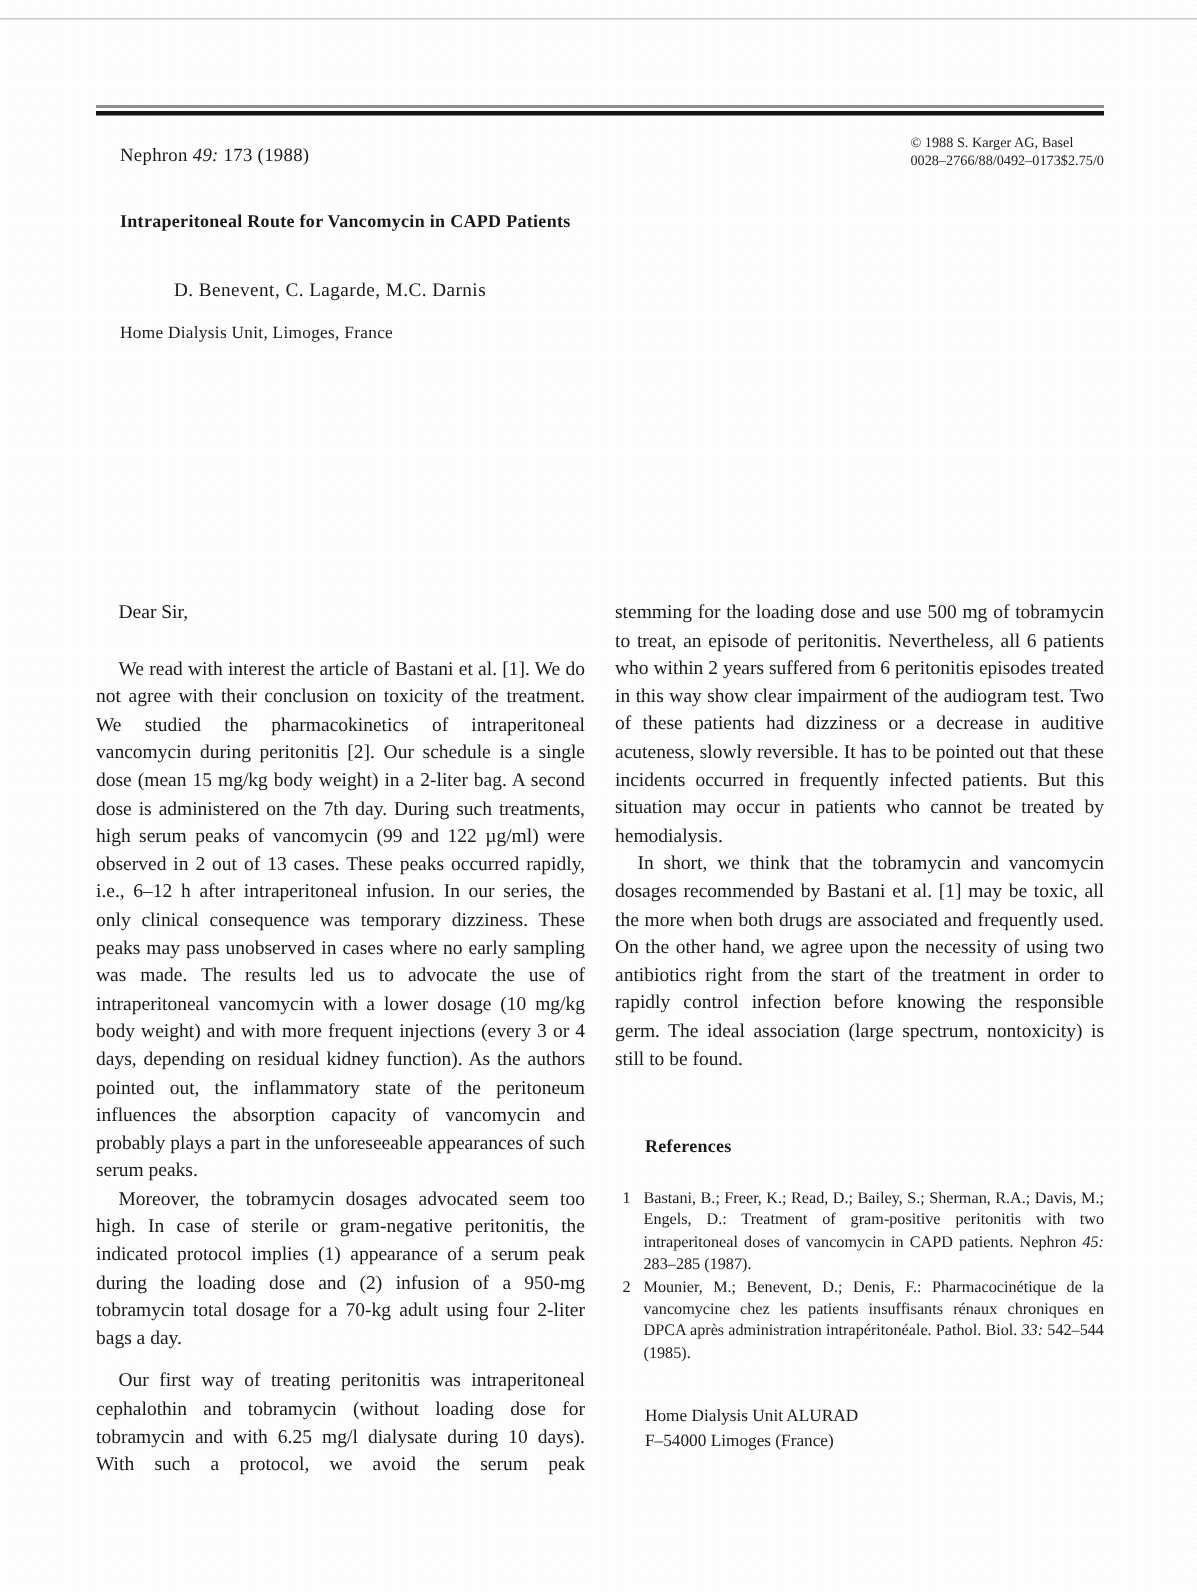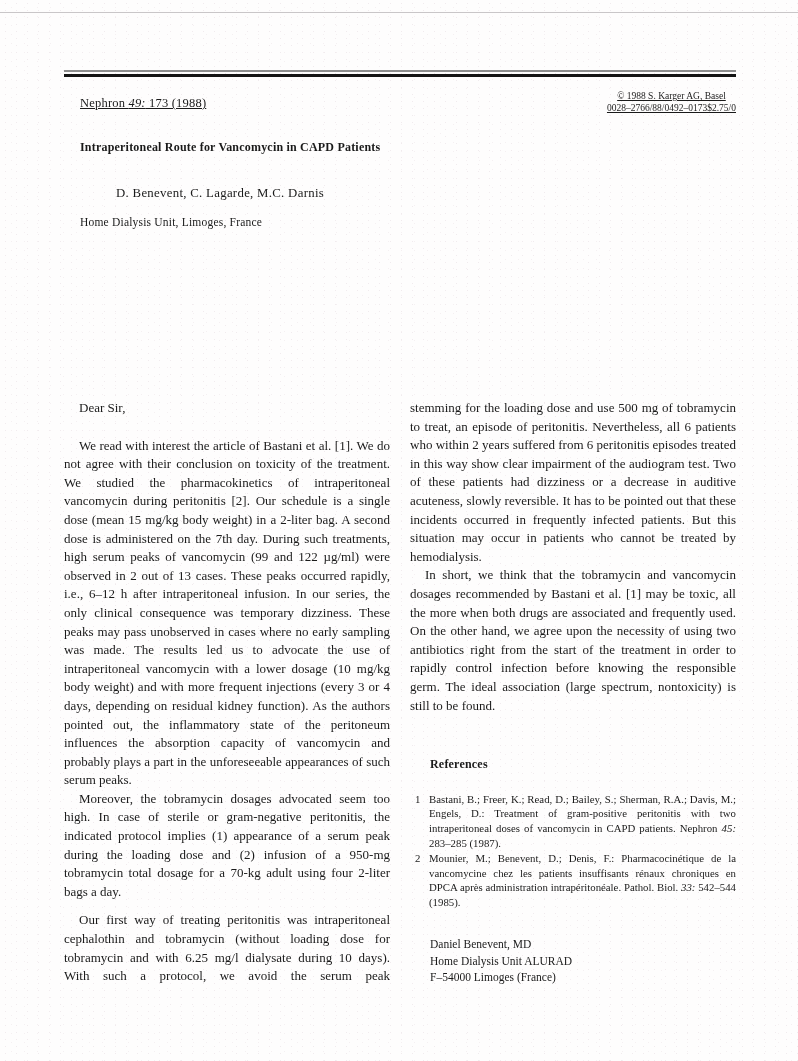--- a/index.html
+++ b/index.html
@@ -27,25 +27,25 @@
   }
 
   .header-double-rule { position: absolute; left: 64px; top: 70px; width: 672px; }
   .header-double-rule .thin  { height: 2px; background: #8d8d8d; }
   .header-double-rule .gap   { height: 2px; }
   .header-double-rule .thick { height: 3px; background: #141414; }
 
   .journal-header {
     position: absolute;
     left: 64px; top: 90px; width: 672px;
-    display: flex; justify-content: space-between; align-items: flex-start; text-decoration: underline;
+    display: flex; justify-content: space-between; align-items: flex-start;
   }
   .journal-cite { font-size: 12.5px; padding-left: 16px; padding-top: 6px; letter-spacing: 0.2px; }
   .journal-cite .vol { font-style: italic; }
-  .copyright-block { text-align: center; font-size: 9.5px; line-height: 12px; color: #222; }
+  .copyright-block { text-align: left; font-size: 9.5px; line-height: 12px; color: #222; }
 
   .article-title {
     position: absolute;
     left: 80px; top: 140px; width: 620px;
     font-size: 12px; font-weight: bold; letter-spacing: 0.2px;
   }
 
   .authors {
     position: absolute;
     left: 80px; top: 186px; width: 600px;
@@ -134,21 +134,20 @@
           <span class="ref-num">1</span>
           <span class="ref-text"><span>Bastani, B.; Freer, K.; Read, D.; Bailey, S.; Sherman, R.A.; Davis, M.; Engels, D.: Treatment of gram-positive peritonitis with two intraperitoneal doses of vancomycin in CAPD patients. Nephron </span><span class="vol">45:</span><span> 283–285 (1987).</span></span>
         </div>
         <div class="ref-item">
           <span class="ref-num">2</span>
           <span class="ref-text"><span>Mounier, M.; Benevent, D.; Denis, F.: Pharmacocinétique de la vancomycine chez les patients insuffisants rénaux chroniques en DPCA après administration intrapéritonéale. Pathol. Biol. </span><span class="vol">33:</span><span> 542–544 (1985).</span></span>
         </div>
       </div>
 
       <div class="correspondence">
-        <div>Daniel Benevent, MD</div>
         <div>Home Dialysis Unit ALURAD</div>
         <div>F–54000 Limoges (France)</div>
       </div>
     </div>
 
   </div>
 
 </div>
 
 </body></html>

